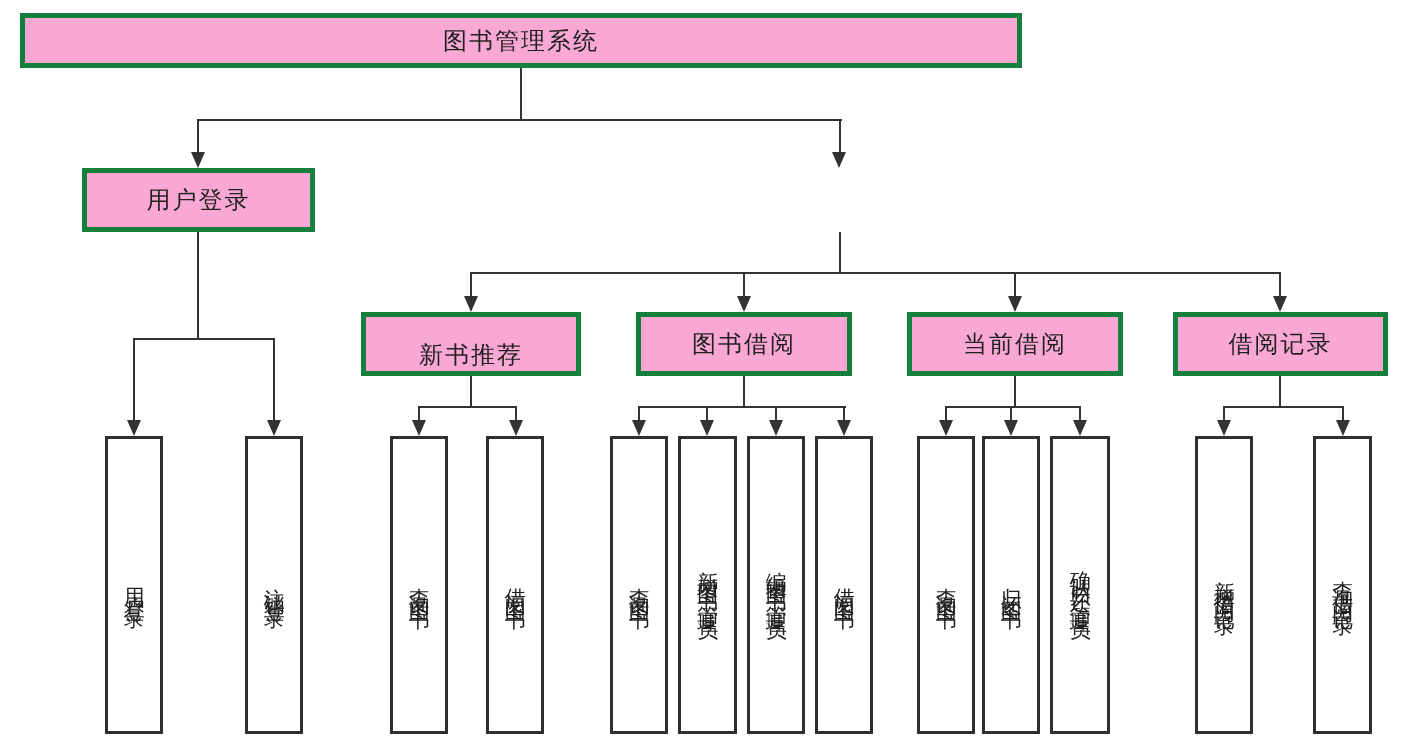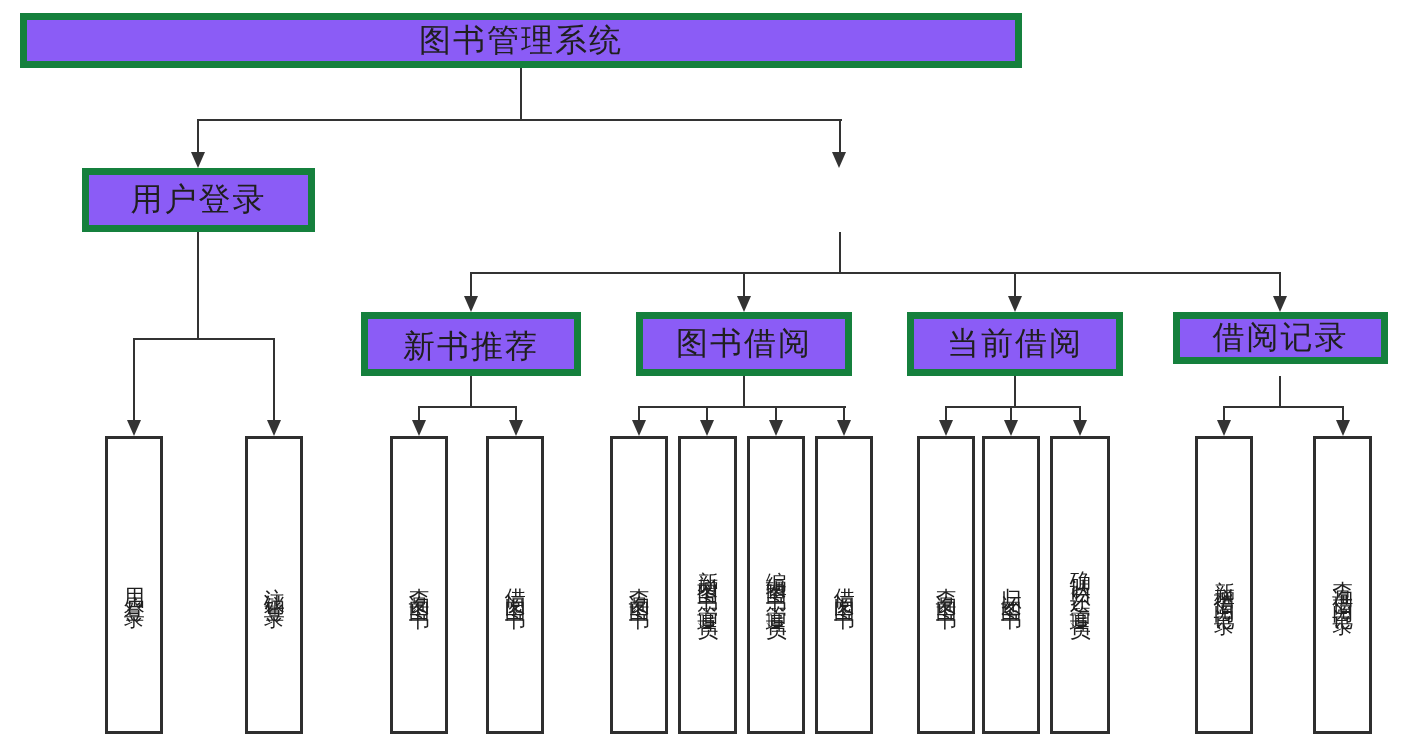--- a/index.html
+++ b/index.html
@@ -2,23 +2,23 @@
 <html><head>
 <meta charset="utf-8">
 <style>
   html,body{margin:0;padding:0;background:#ffffff;}
   *{box-sizing:border-box;}
   .canvas{
     position:relative;width:1405px;height:747px;background:#ffffff;overflow:hidden;
     font-family:"Liberation Sans",sans-serif;color:#1f1f1f;
   }
   .box{
-    position:absolute;border:7px solid #15803d;background:#8b5cf6;
+    position:absolute;border:5px solid #15803d;background:#f9a8d4;
     display:flex;align-items:center;justify-content:center;
-    font-size:32px;letter-spacing:2px;color:#1f1f1f;
+    font-size:24px;letter-spacing:2px;color:#1f1f1f;
   }
   .leaf{
     position:absolute;border:3px solid #2f2f2f;background:#ffffff;
     display:flex;align-items:center;justify-content:center;
   }
   .leaf .vtext{
     writing-mode:vertical-rl;text-orientation:mixed;
     font-size:21px;letter-spacing:7px;line-height:1.25;color:#1f1f1f;
   }
   .vl{position:absolute;width:2px;background:#333333;}
@@ -48,21 +48,21 @@
 
   <div class="box" style="left:361px;top:312px;width:220px;height:64px;align-items:flex-end;">
     <span>新书推荐</span>
   </div>
   <div class="box" style="left:636px;top:312px;width:216px;height:64px;">
     <span>图书借阅</span>
   </div>
   <div class="box" style="left:907px;top:312px;width:216px;height:64px;">
     <span>当前借阅</span>
   </div>
-  <div class="box" style="left:1173px;top:312px;width:215px;height:52px;">
+  <div class="box" style="left:1173px;top:312px;width:215px;height:64px;">
     <span>借阅记录</span>
   </div>
 
   <div class="leaf" style="left:105px;top:436px;width:58px;height:298px;">
     <span class="vtext">用户登录</span>
   </div>
   <div class="leaf" style="left:245px;top:436px;width:58px;height:298px;">
     <span class="vtext">注销登录</span>
   </div>
 

